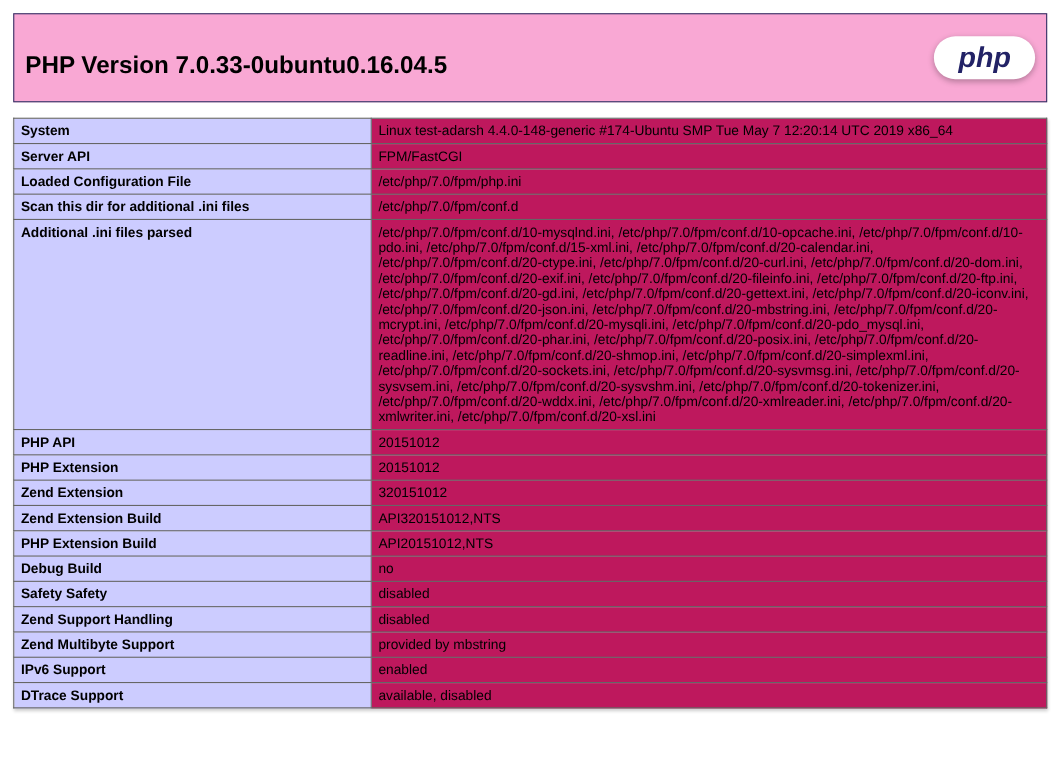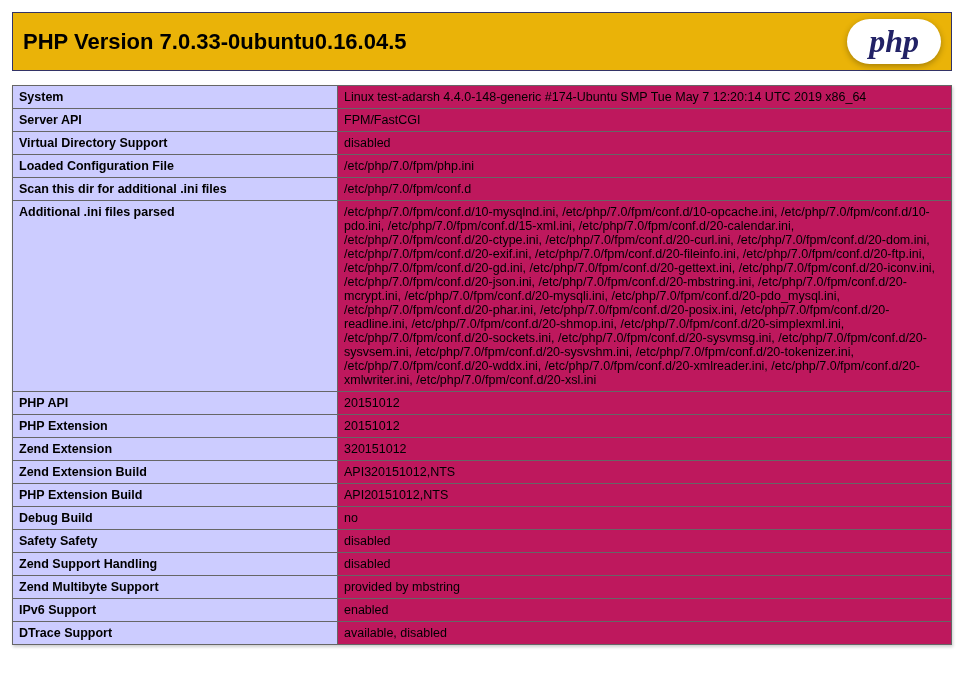--- a/index.html
+++ b/index.html
@@ -3,39 +3,39 @@
   <meta charset="utf-8">
   <style>
     body {
       margin: 0;
       padding: 12px;
       background: #ffffff;
       font-family: sans-serif;
       font-size: 13px;
     }
     .header-box {
-      background: #eab308;
+      background: #f9a8d4;
       border: 1px solid #333366;
-      padding: 6px 10px;
+      padding: 20px 10px;
       display: flex;
-      align-items: center;
+      align-items: flex-end;
       justify-content: space-between;
       margin-bottom: 14px;
     }
     .header-title {
       font-size: 22px;
       font-weight: bold;
       color: #000000;
     }
     .logo-badge {
       background: #ffffff;
       border-radius: 50px;
       padding: 4px 22px;
-      font-family: Liberation Serif, serif;
-      font-size: 32px;
+      font-family: Liberation Sans, sans-serif;
+      font-size: 26px;
       font-weight: bold;
       font-style: italic;
       color: #222266;
       box-shadow: 0 2px 6px rgba(0,0,0,0.3);
     }
     table {
       width: 100%;
       border-collapse: collapse;
       box-shadow: 1px 2px 3px rgba(0,0,0,0.2);
     }
@@ -66,24 +66,20 @@
 
 <table>
   <tbody id="tbody">
       <tr>
         <td class="k">System</td>
         <td class="v">Linux test-adarsh 4.4.0-148-generic #174-Ubuntu SMP Tue May 7 12:20:14 UTC 2019 x86_64</td>
       </tr>
       <tr>
         <td class="k">Server API</td>
         <td class="v">FPM/FastCGI</td>
-      </tr>
-      <tr>
-        <td class="k">Virtual Directory Support</td>
-        <td class="v">disabled</td>
       </tr>
       <tr>
         <td class="k">Loaded Configuration File</td>
         <td class="v">/etc/php/7.0/fpm/php.ini</td>
       </tr>
       <tr>
         <td class="k">Scan this dir for additional .ini files</td>
         <td class="v">/etc/php/7.0/fpm/conf.d</td>
       </tr>
       <tr>

